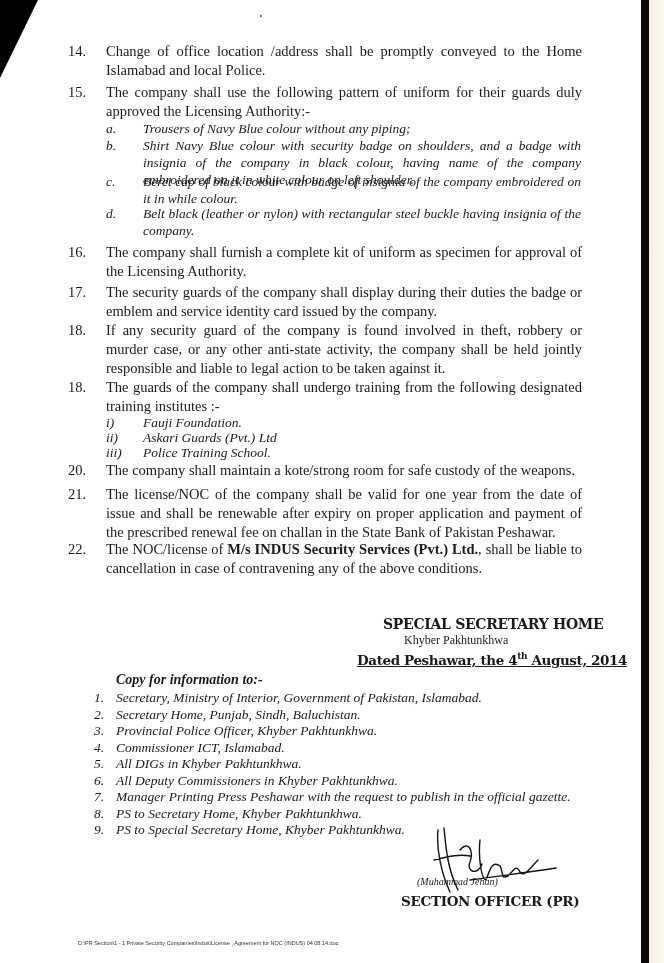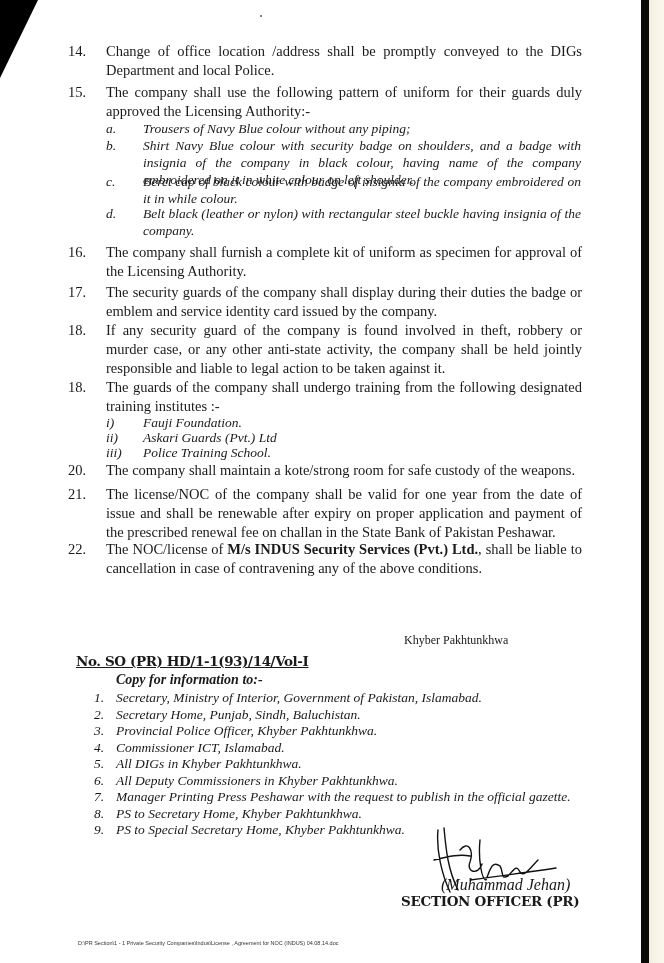--- a/index.html
+++ b/index.html
@@ -58,21 +58,21 @@
     .copy-head {
       position: absolute; left: 116px; top: 672px; font-style: italic; font-weight: bold; font-size: 14px;
     }
     .copy-list { position: absolute; left: 94px; top: 690px; }
     .copy-item { position: relative; height: 16.5px; font-style: italic; font-size: 13.5px; line-height: 16.5px; }
     .copy-num { position: absolute; left: 0; width: 20px; }
     .copy-txt { position: absolute; left: 22px; white-space: nowrap; }
 
     .signature { position: absolute; left: 430px; top: 820px; width: 130px; height: 80px; }
     .officer-name {
-      position: absolute; left: 417px; top: 876px; font-style: italic; font-size: 16px; margin-left: 24px;
+      position: absolute; left: 417px; top: 876px; font-style: italic; font-size: 10px;
     }
     .officer-title {
       position: absolute; left: 401px; top: 893px; font-weight: bold; font-size: 13.5px;
       font-family: "DejaVu Serif", serif; letter-spacing: -0.3px; text-align: right;
     }
     .footer-path {
       position: absolute; left: 78px; top: 940px; font-size: 5.5px; color: #333;
       font-family: "Liberation Sans", sans-serif; white-space: nowrap;
     }
     .speck { position: absolute; width: 2px; height: 2px; background: #555; border-radius: 1px; }
@@ -82,21 +82,21 @@
 
 <div class="corner-triangle"></div>
 <div class="right-bar"></div>
 <div class="right-strip"></div>
 
 <div class="page">
   <span class="speck" style="left:260px;top:15px"></span>
 
   <div class="item" style="top:42px">
     <span class="num">14.</span>
-    <span class="txt">Change of office location /address shall be promptly conveyed to the DIGs Department and local Police.</span>
+    <span class="txt">Change of office location /address shall be promptly conveyed to the Home Islamabad and local Police.</span>
   </div>
 
   <div class="item" style="top:83px">
     <span class="num">15.</span>
     <span class="txt">The company shall use the following pattern of uniform for their guards duly approved the Licensing Authority:-</span>
   </div>
   <div class="sub" style="top:120px">
     <span class="sub-mark">a.</span>
     <span class="sub-txt">Trousers of Navy Blue colour without any piping;</span>
   </div>
@@ -153,23 +153,24 @@
   <div class="item" style="top:485px">
     <span class="num">21.</span>
     <span class="txt">The license/NOC of the company shall be valid for one year from the date of issue and shall be renewable after expiry on proper application and payment of the prescribed renewal fee on challan in the State Bank of Pakistan Peshawar.</span>
   </div>
 
   <div class="item" style="top:540px">
     <span class="num">22.</span>
     <span class="txt"><span>The NOC/license of </span><span class="bold">M/s INDUS Security Services (Pvt.) Ltd.</span><span>, shall be liable to cancellation in case of contravening any of the above conditions.</span></span>
   </div>
 
+  <div class="sig-title">SPECIAL SECRETARY HOME</div>
   <div class="sig-region">Khyber Pakhtunkhwa</div>
 
-  <div class="ref-no">No. SO (PR) HD/1-1(93)/14/Vol-I</div>
+  <div class="dated"><span>Dated Peshawar, the 4</span><sup>th</sup><span> August, 2014</span></div>
 
   <div class="copy-head">Copy for information to:-</div>
   <div class="copy-list">
     <div class="copy-item">
         <span class="copy-num">1.</span>
         <span class="copy-txt">Secretary, Ministry of Interior, Government of Pakistan, Islamabad.</span>
       </div>
     <div class="copy-item">
         <span class="copy-num">2.</span>
         <span class="copy-txt">Secretary Home, Punjab, Sindh, Baluchistan.</span>

